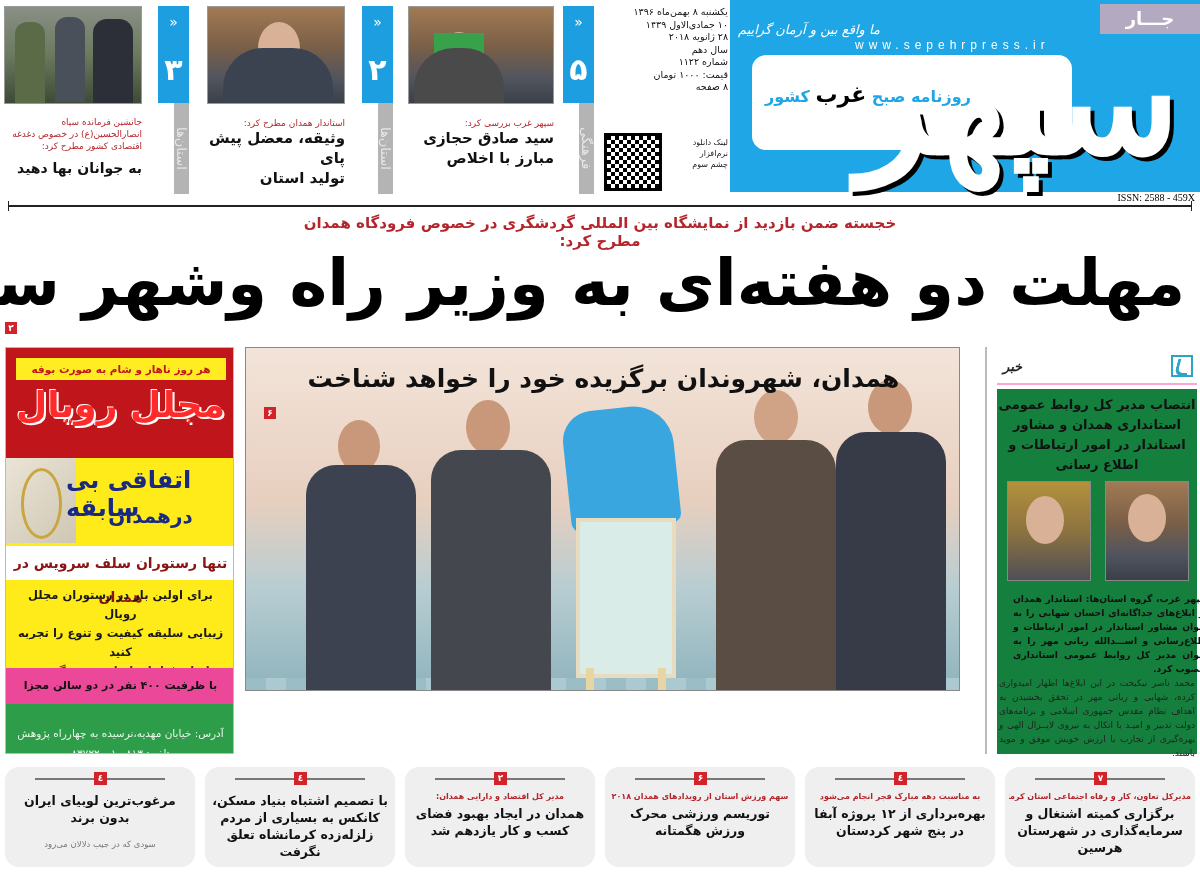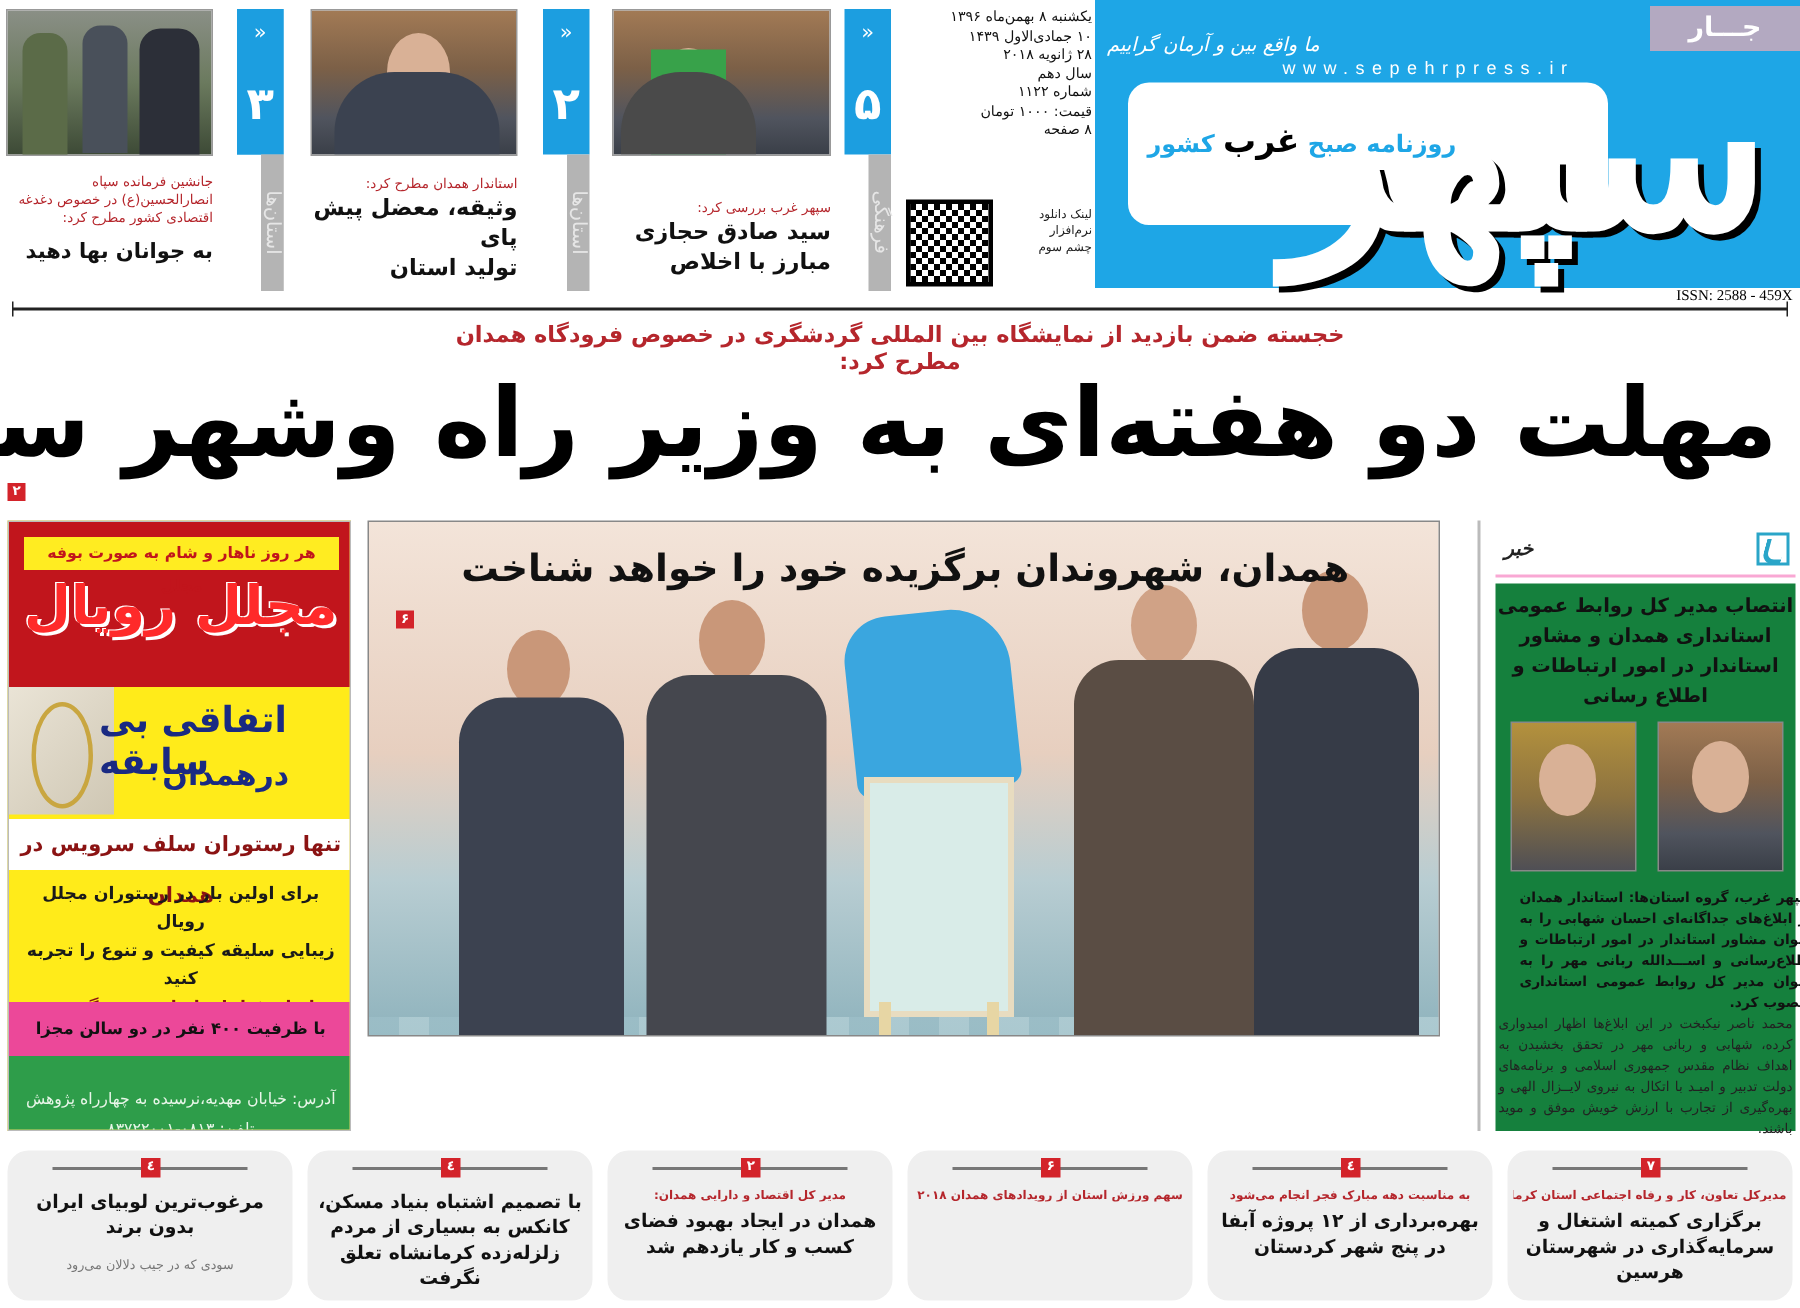--- a/index.html
+++ b/index.html
@@ -153,21 +153,21 @@
     </div>
   <div class="grey">استان‌ها</div>
 </div>
 
 <div class="abs" style="left:408px; top:6px; width:146px;">
   <div class="teaser-photo photo-man photo-green" style="width:146px;">
     <div class="face" style="left:30px; top:25px;"></div>
     <div class="stole" style="left:25px;"></div>
     <div class="body" style="left:5px; width:90px; background:#4a4a4a;"></div>
   </div>
-  <div class="teaser-kicker" style="margin-top:30px;">سپهر غرب بررسی کرد:</div>
+  <div class="teaser-kicker" style="margin-top:14px;">سپهر غرب بررسی کرد:</div>
   <div class="teaser-title">
     <div>سید صادق حجازی</div>
     <div>مبارز با اخلاص</div>
   </div>
 </div>
 
 <div class="abs" style="left:207px; top:6px; width:138px;">
   <div class="teaser-photo photo-man" style="width:138px;">
     <div class="face" style="left:50px; top:15px; width:42px; height:52px;"></div>
     <div class="body" style="left:15px;"></div>
@@ -279,20 +279,21 @@
     <div class="line r"></div>
   <div class="num">٤</div>
   <div class="kicker">به مناسبت دهه مبارک فجر انجام می‌شود</div>
   <div class="title">بهره‌برداری از ۱۲ پروژه آبفا در پنج شهر کردستان</div>
 </div>
 <div class="abs card" style="left:605px;">
   <div class="line l"></div>
     <div class="line r"></div>
   <div class="num">۶</div>
   <div class="kicker">سهم ورزش استان از رویدادهای همدان ۲۰۱۸</div>
+  <div class="title">توریسم ورزشی محرک ورزش هگمتانه</div>
 </div>
 <div class="abs card" style="left:405px;">
   <div class="line l"></div>
     <div class="line r"></div>
   <div class="num">۲</div>
   <div class="kicker">مدیر کل اقتصاد و دارایی همدان:</div>
   <div class="title">همدان در ایجاد بهبود فضای کسب و کار یازدهم شد</div>
 </div>
 <div class="abs card" style="left:205px;">
   <div class="line l"></div>

